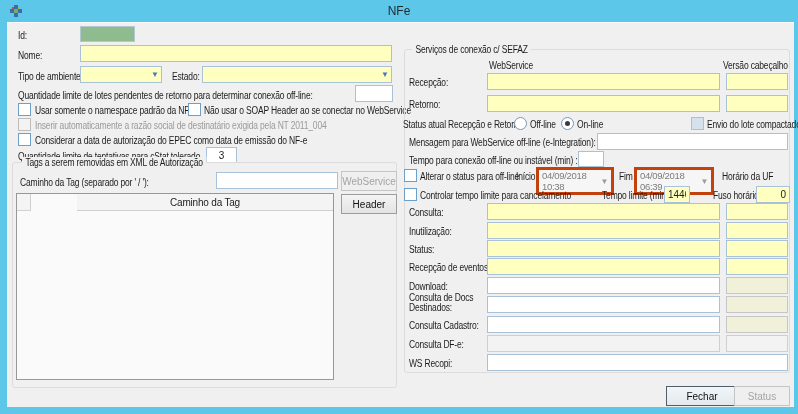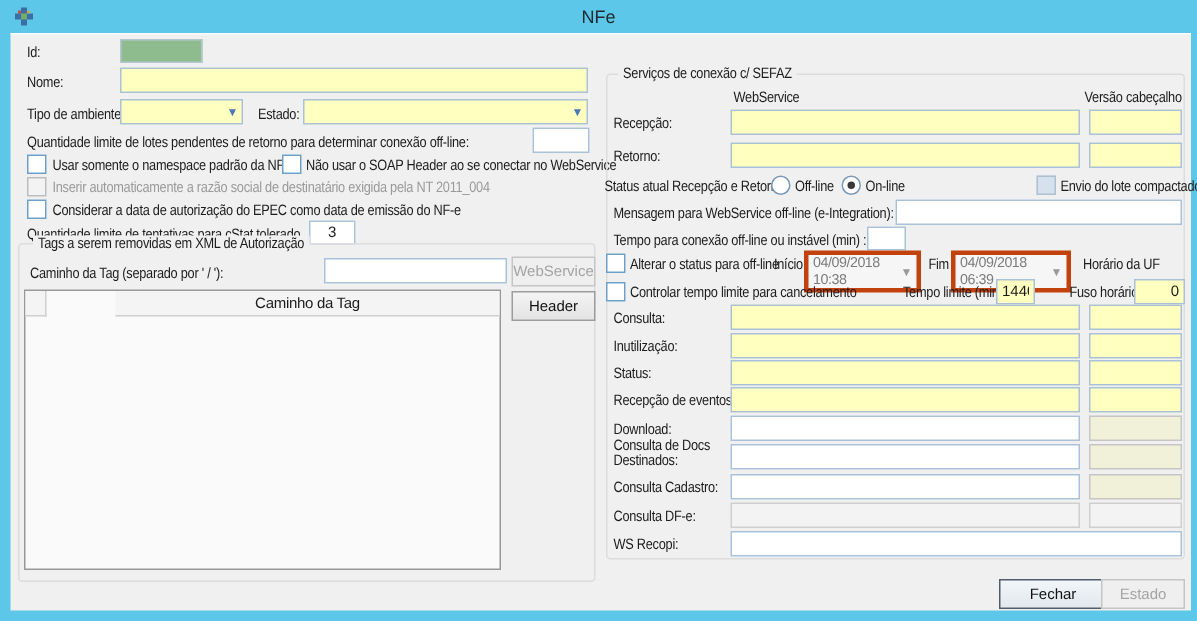--- a/index.html
+++ b/index.html
@@ -191,15 +191,15 @@
   <input class="inp disyellow" style="left: 726px; top: 316px; width: 62px;">
 
   <span class="lbl" style="left:409px;top:339px">Consulta DF-e:</span>
   <input class="inp disgray" style="left: 487px; top: 335px; width: 233px;">
   <input class="inp disgray" style="left: 726px; top: 335px; width: 62px;">
 
   <span class="lbl" style="left:409px;top:358px">WS Recopi:</span>
   <input class="inp" style="left: 487px; top: 354px; width: 301px;">
 
   <button class="btn default" style="left:666px;top:386px;width:72px">Fechar</button>
-  <button class="btn disabled" style="left:734px;top:386px;width:56px">Estado</button>
+  <button class="btn disabled" style="left:734px;top:386px;width:56px">Status</button>
 
 </div>
 
 </body></html>

